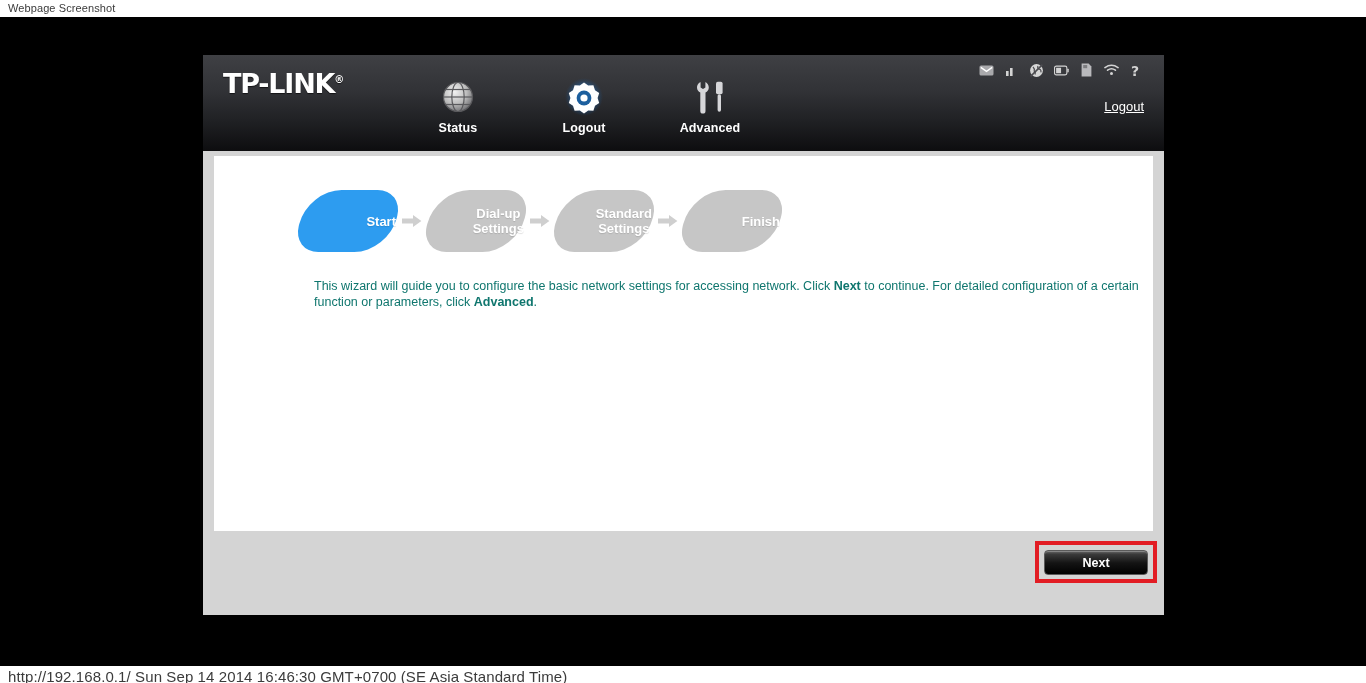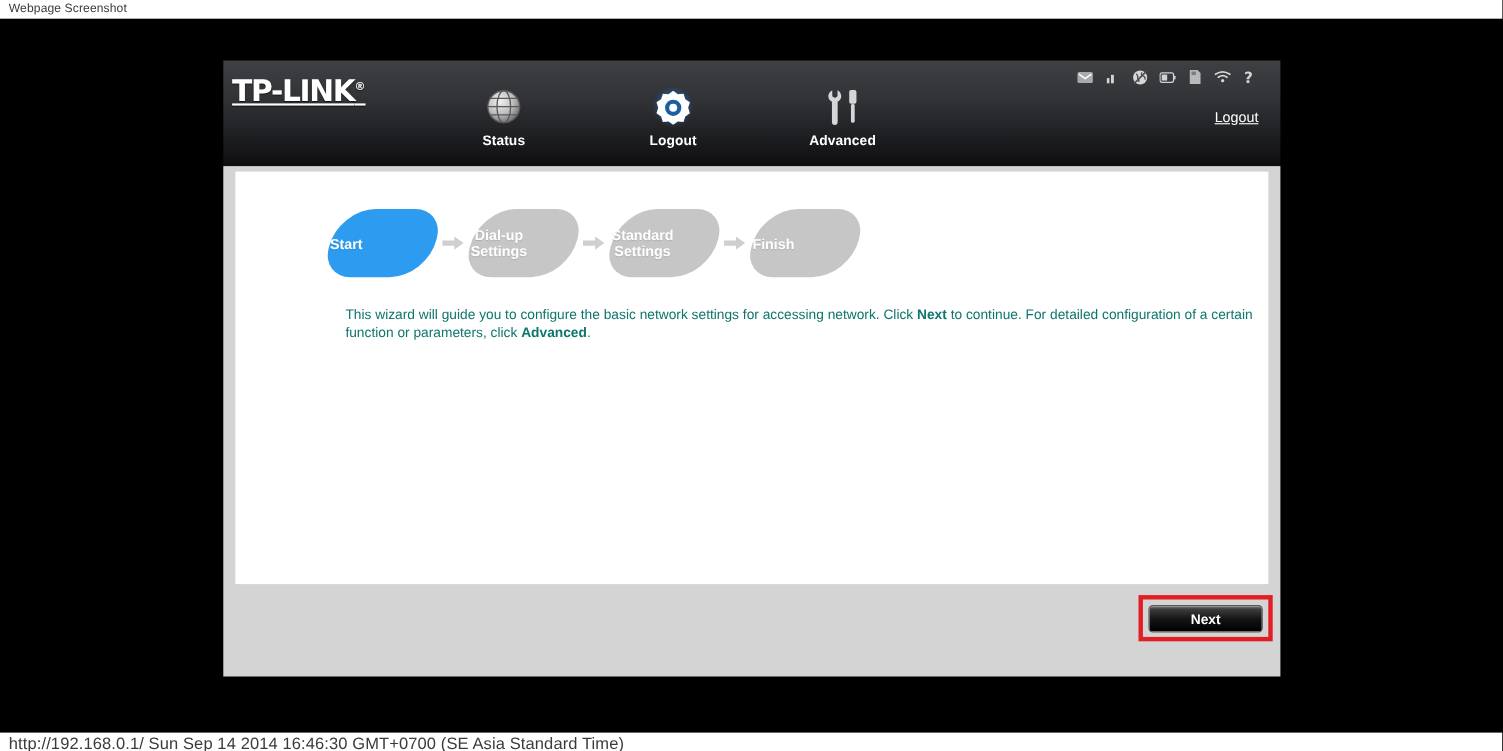--- a/index.html
+++ b/index.html
@@ -56,28 +56,27 @@
 
   
   #router-header {
     position: absolute;
     left: 0; top: 0;
     width: 961px; height: 96px;
     background: linear-gradient(to bottom, #3f4044 0%, #313236 38%, #1f2023 70%, #0d0d0f 100%);
   }
   #logo {
     position: absolute;
-    left: 8px; top: 13px;
+    left: 20px; top: 13px;
     font-size: 27px;
     font-weight: bold;
     color: #ffffff;
     letter-spacing: -1.2px;
     font-family: "DejaVu Sans", sans-serif;
     text-shadow: 0 1px 1px rgba(0,0,0,0.6);
-    text-decoration: underline;
   }
   #logo .reg {
     font-size: 10px;
     vertical-align: super;
     letter-spacing: 0;
   }
 
   
   #status-icons {
     position: absolute;
@@ -103,21 +102,21 @@
     color: #ffffff;
     text-decoration: underline;
     cursor: pointer;
   }
 
   
   #nav {
     position: absolute;
     left: 218px; top: 22px;
     display: flex;
-    gap: 80px;
+    gap: 52px;
     align-items: flex-start;
   }
   .nav-item {
     width: 74px;
     text-align: center;
     cursor: pointer;
   }
   .nav-icon {
     height: 40px;
     display: flex;
@@ -152,21 +151,21 @@
     position: absolute;
     left: 86px; top: 34px;
     display: flex;
     align-items: center;
   }
   .step {
     position: relative;
     width: 96px; height: 62px;
     display: flex;
     align-items: center;
-    justify-content: flex-start;
+    justify-content: flex-end;
   }
   .step .blob {
     position: absolute;
     left: 0; top: 0;
     width: 96px; height: 62px;
     border-radius: 34px 26px 34px 26px;
     transform: skewX(-14deg);
     background: #c6c6c6;
   }
   .step.current .blob { background: #2d9cf0; }

